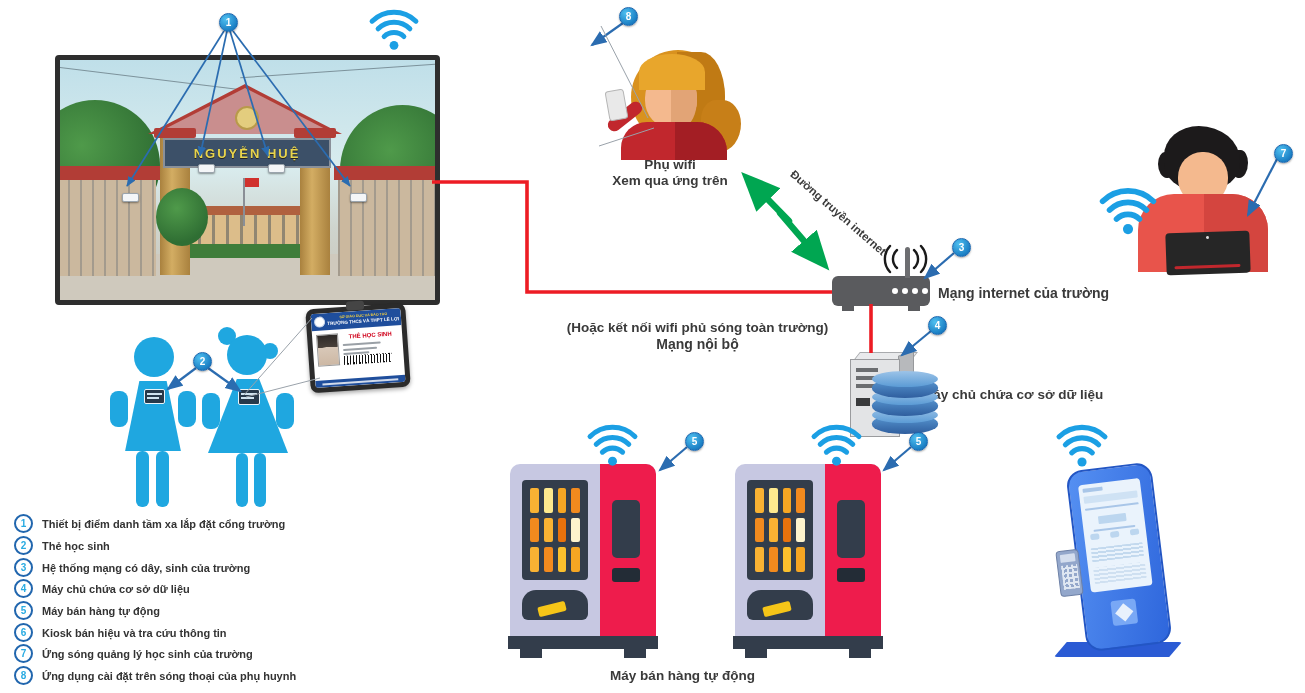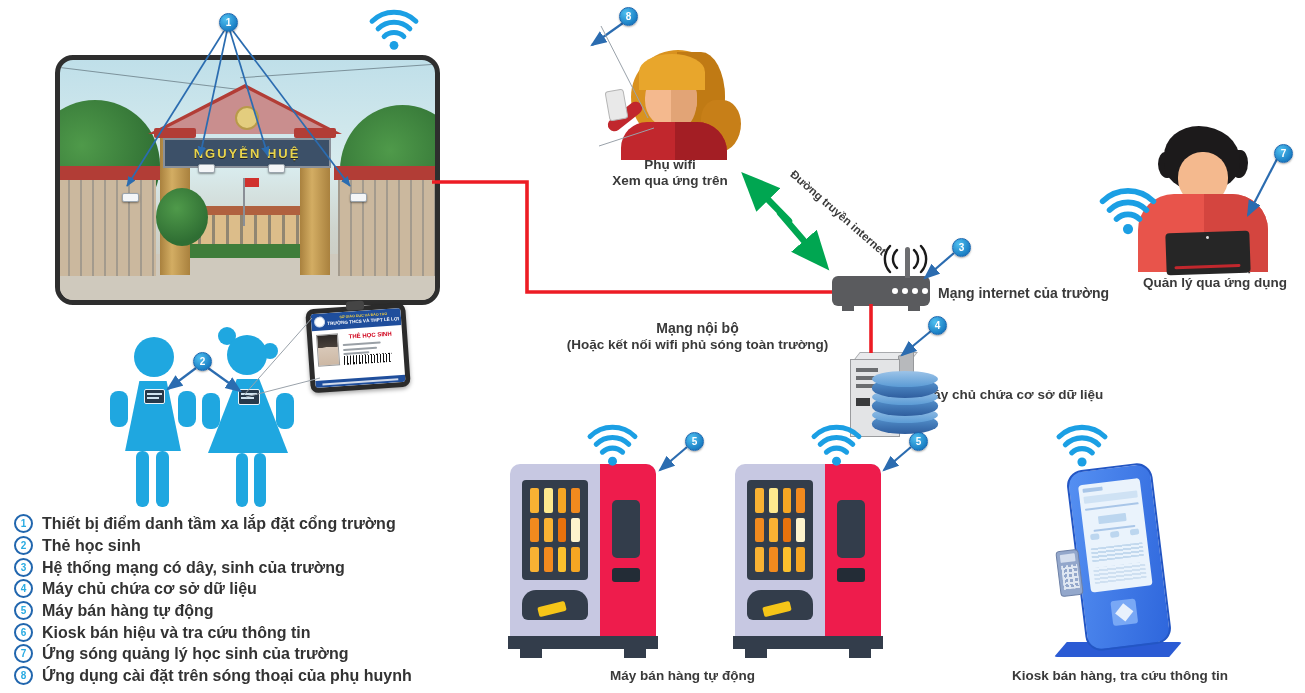--- a/index.html
+++ b/index.html
@@ -2,21 +2,21 @@
 <html><head>
 <meta charset="utf-8">
 <style>
   html,body{margin:0;padding:0;}
   body{font-family:"Liberation Sans",sans-serif;background:#fff;}
   #stage{position:relative;width:1305px;height:693px;background:#fff;overflow:hidden;}
   .abs{position:absolute;}
   .lbl{position:absolute;font-weight:bold;color:#3a3a3a;font-size:13.5px;line-height:1.18;text-align:center;}
 
   
-  .photo{left:55px;top:55px;width:375px;height:240px;border:5px solid #2e2e2e;border-radius:18px;
+  .photo{left:55px;top:55px;width:375px;height:240px;border:5px solid #2e2e2e;border-radius:4px;
          overflow:hidden;background:linear-gradient(#bfdfe9 0%,#d9ecee 45%,#cfd4cd 70%,#c8c3b8 100%);}
   .wire{position:absolute;height:1px;background:rgba(40,50,60,.45);}
   .tree{position:absolute;background:radial-gradient(circle at 40% 35%,#4f9a4a,#2f6e33 70%);border-radius:50%;}
   .pediment{position:absolute;left:95px;top:28px;width:180px;height:46px;
             background:#c98e8e;clip-path:polygon(50% 0,100% 100%,0 100%);}
   .pedroof{position:absolute;left:88px;top:24px;width:194px;height:50px;
            background:#b23d36;clip-path:polygon(50% 0,100% 100%,92% 100%,50% 12%,8% 100%,0 100%);}
   .emblem{position:absolute;left:175px;top:46px;width:20px;height:20px;border-radius:50%;
           background:#e3cd7e;border:2px solid #b89a4a;}
   .signboard{position:absolute;left:103px;top:78px;width:164px;height:26px;background:#3c5068;
@@ -161,21 +161,21 @@
   .k-node{position:absolute;width:9px;height:6px;background:#bcd6ef;border-radius:2px;}
   .k-scan{position:absolute;left:27px;top:132px;width:25px;height:25px;background:#79a8f5;border-radius:3px;}
   .k-scan:before{content:"";position:absolute;left:6px;top:6px;width:13px;height:13px;background:#e8f1fc;transform:rotate(45deg);}
   .k-pad{position:absolute;left:18px;top:90px;width:23px;height:46px;background:#93a7cb;border:1px solid #6d80a6;border-radius:4px;transform:rotate(-7deg);box-sizing:border-box;}
   .k-padscr{position:absolute;left:3px;top:3px;width:15px;height:8px;background:#d4deee;border-radius:1px;}
   .k-dots{position:absolute;left:3px;top:14px;width:16px;height:24px;
           background:repeating-linear-gradient(0deg,#dfe7f2 0 2px,transparent 2px 5px),repeating-linear-gradient(90deg,#dfe7f2 0 2px,transparent 2px 5px);}
 
   
   .legend-row{position:absolute;left:14px;display:flex;align-items:center;gap:9px;width:330px;}
-  .legend-row span.txt{font-size:16px;font-weight:bold;color:#333;white-space:nowrap;}
+  .legend-row span.txt{font-size:11px;font-weight:bold;color:#333;white-space:nowrap;}
 
   .rot-label{position:absolute;left:796px;top:168px;transform:rotate(41deg);transform-origin:left top;
              font-size:11.5px;font-weight:bold;color:#3a3a3a;white-space:nowrap;}
   svg.overlay{position:absolute;left:0;top:0;z-index:20;pointer-events:none;}
   .wifi{position:absolute;z-index:6;}
 </style>
 </head>
 <body>
 
 <div id="stage">
@@ -266,22 +266,22 @@
     <div class="r-foot" style="left:10px;"></div>
     <div class="r-foot" style="left:76px;"></div>
     <div class="r-dot" style="left:60px;"></div>
     <div class="r-dot" style="left:70px;"></div>
     <div class="r-dot" style="left:80px;"></div>
     <div class="r-dot" style="left:90px;"></div>
   </div>
   <div class="lbl" style="left:938px;top:285px;text-align:left;font-size:14px;">Mạng internet của trường</div>
 
   <div class="lbl" style="left:495px;top:320px;width:405px;font-size:14px;">
+    <div style="font-size:13.5px;">(Hoặc kết nối wifi phủ sóng toàn trường)</div>
     <div>Mạng nội bộ</div>
-    <div style="font-size:13.5px;">(Hoặc kết nối wifi phủ sóng toàn trường)</div>
   </div>
 
   <div class="abs server">
     <div class="sv-top"></div>
     <div class="sv-side"></div>
     <div class="sv-front">
       <div class="sv-slot" style="top:8px;"></div>
       <div class="sv-slot" style="top:16px;"></div>
       <div class="sv-slot" style="top:24px;"></div>
       <div class="sv-vent"></div>
@@ -296,24 +296,20 @@
     <div class="a-tuftL"></div>
     <div class="a-tuftR"></div>
     <div class="a-hair"></div>
     <div class="a-face"></div>
     <div class="a-body"></div>
     <div class="a-bodydark"></div>
     <div class="a-laptop">
       <div class="a-cam"></div>
       <div class="a-redline"></div>
     </div>
-  </div>
-  <div class="lbl" style="left:1125px;top:259px;width:180px;">
-    <div>Ban giám hiệu</div>
-    <div>Quản lý qua ứng dụng</div>
   </div>
 
   <div class="abs students">
 
     <div class="stu" style="left:0;top:0;width:100px;height:195px;">
       <div class="s-head" style="left:34px;top:22px;width:40px;height:40px;"></div>
       <div class="s-part" style="left:10px;top:76px;width:18px;height:36px;border-radius:8px;"></div>
       <div class="s-part" style="left:78px;top:76px;width:18px;height:36px;border-radius:8px;"></div>
       <div class="s-part" style="left:22px;top:66px;width:62px;height:70px;clip-path:polygon(28% 0,72% 0,95% 100%,5% 100%);"></div>
       <div class="s-part" style="left:36px;top:136px;width:13px;height:56px;border-radius:6px;"></div>
@@ -421,21 +417,20 @@
         <div class="k-bar" style="left:5px;top:64px;width:52px;height:14px;background:repeating-linear-gradient(0deg,#c3d9ee 0 2px,transparent 2px 4px);"></div>
         <div class="k-bar" style="left:5px;top:84px;width:52px;height:16px;background:repeating-linear-gradient(0deg,#cfe0f1 0 2px,transparent 2px 4px);"></div>
       </div>
       <div class="k-scan"></div>
     </div>
     <div class="k-pad">
       <div class="k-padscr"></div>
       <div class="k-dots"></div>
     </div>
   </div>
-  <div class="lbl" style="left:995px;top:668px;width:250px;">Kiosk bán hàng, tra cứu thông tin</div>
 
   <div class="legend-row" style="top:514px;">
     <div class="lg-circle">1</div>
     <span class="txt">Thiết bị điểm danh tầm xa lắp đặt cổng trường</span>
   </div>
   <div class="legend-row" style="top:536px;">
     <div class="lg-circle">2</div>
     <span class="txt">Thẻ học sinh</span>
   </div>
   <div class="legend-row" style="top:558px;">

